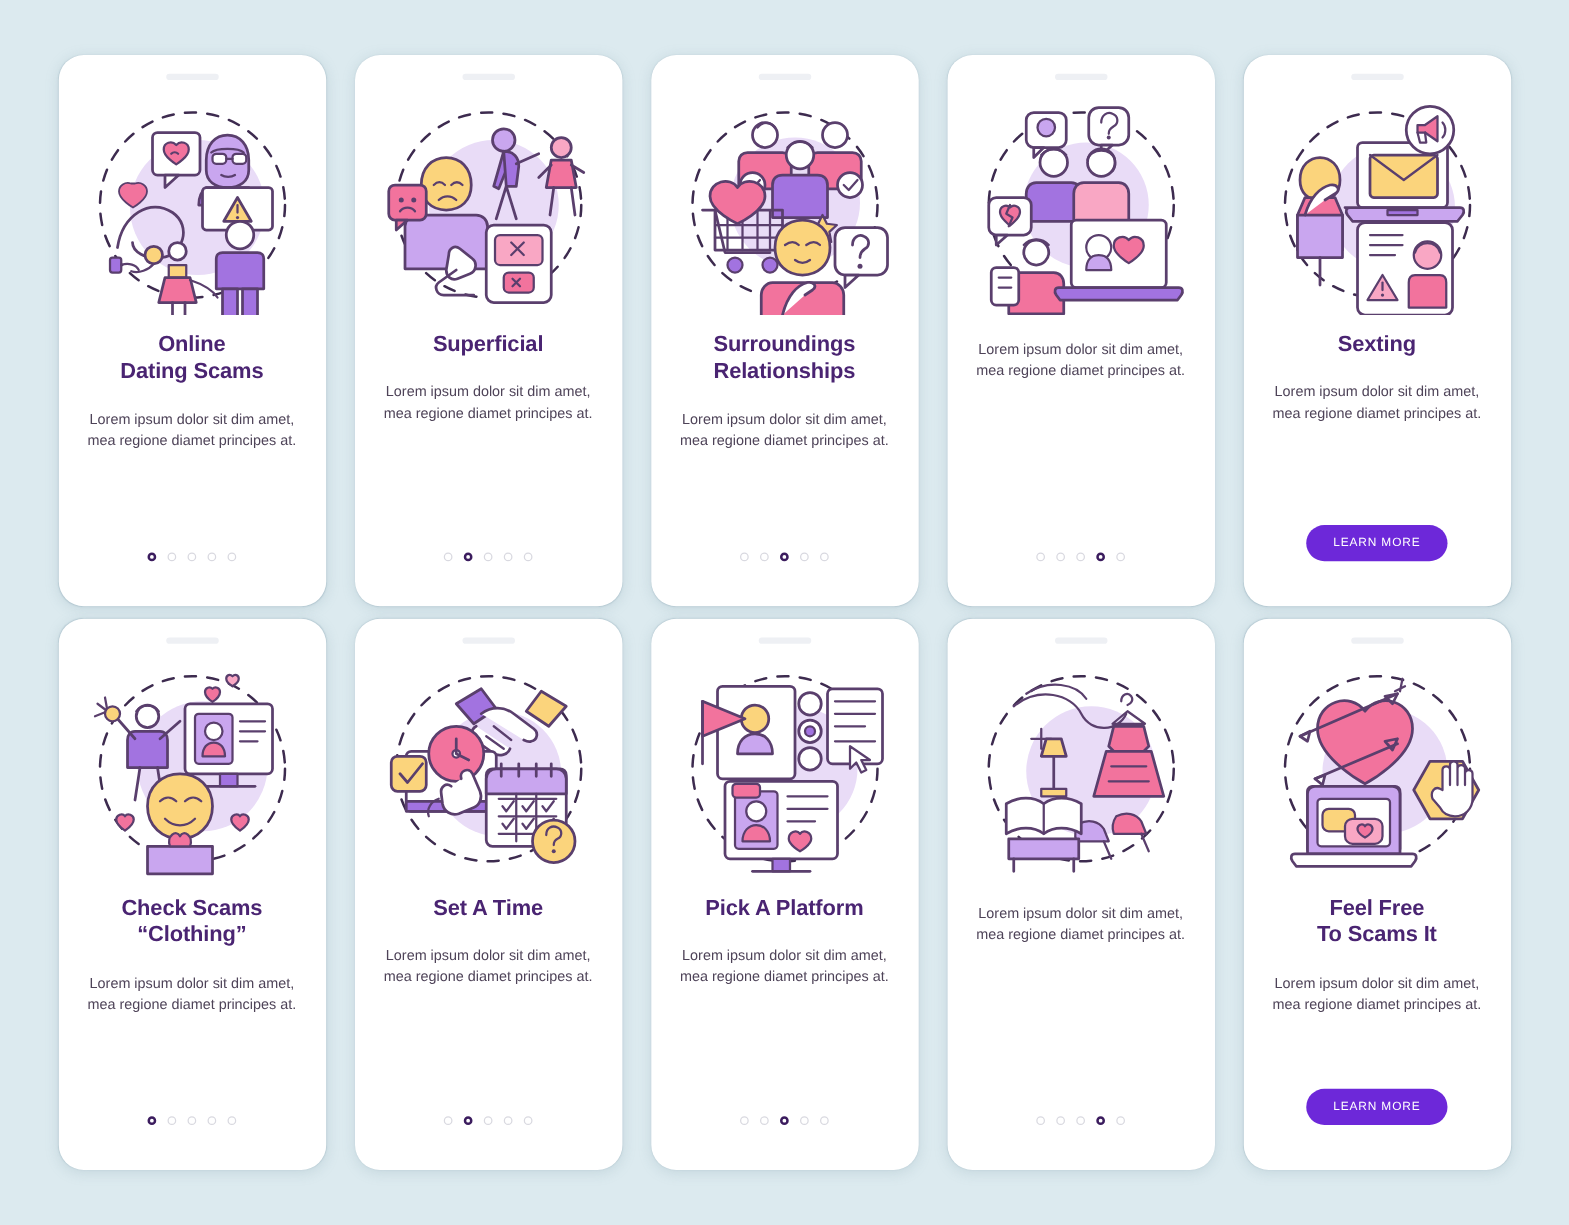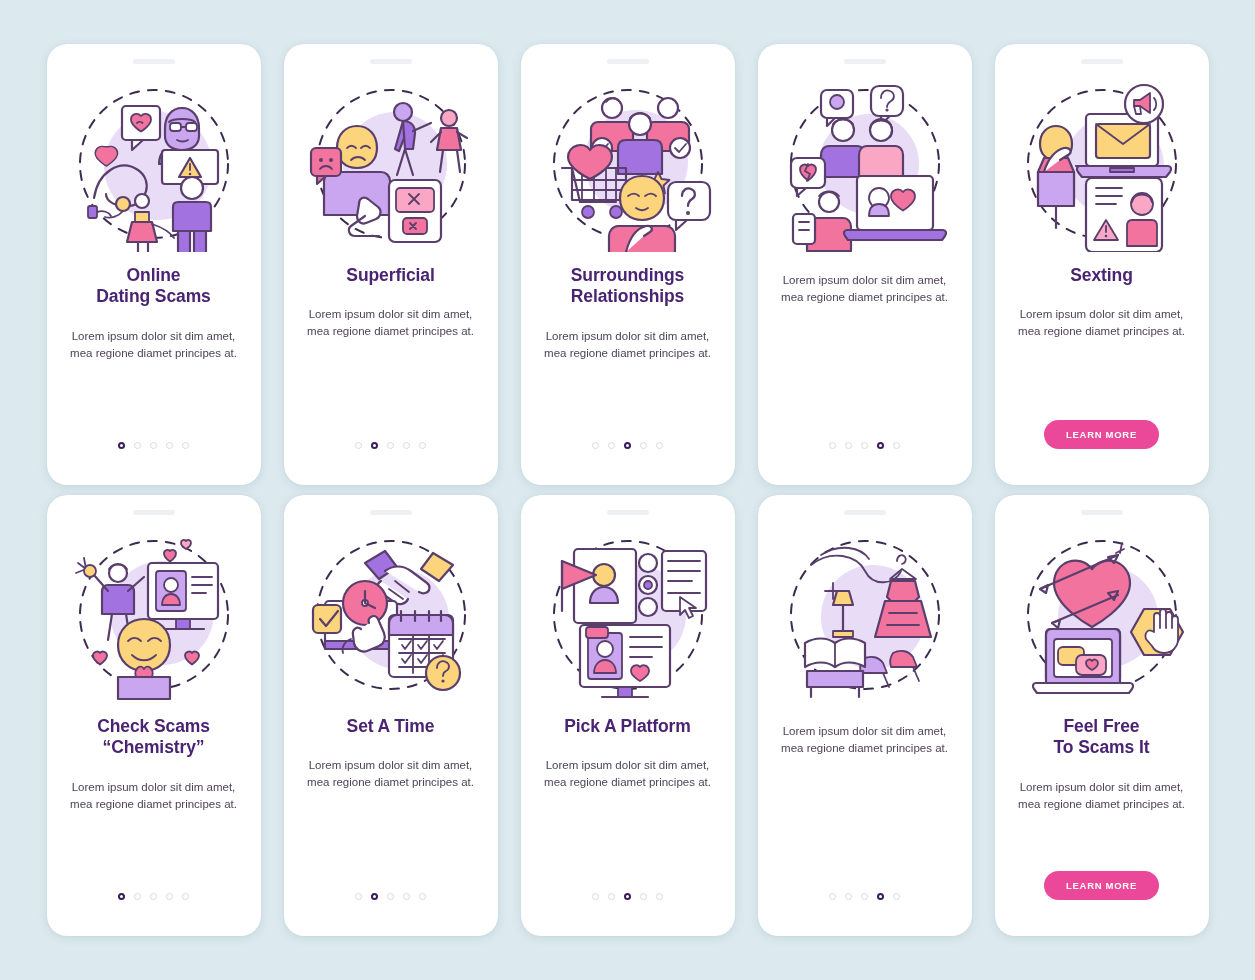--- a/index.html
+++ b/index.html
@@ -97,26 +97,26 @@
     border-radius: 50%;
     border: 1.6px solid #d9d9e0;
     box-sizing: border-box;
     background: transparent;
   }
   .dot.active {
     border-color: #3b1c5e;
     border-width: 2px;
   }
   .learn-more-btn {
-    background: #ec4899;
+    background: #6d28d9;
     color: #ffffff;
     border: none;
     border-radius: 16px;
     font-size: 9.5px;
-    font-weight: bold;
+    font-weight: normal;
     letter-spacing: 0.7px;
     padding: 9px 22px;
     font-family: "Liberation Sans", sans-serif;
     cursor: pointer;
     white-space: nowrap;
   }
   
   .dashed-ring {
     fill: none;
     stroke: #3d2b4f;
@@ -421,21 +421,21 @@
     <path d="M52 118 c0-16 12-26 26-26 s26 10 26 26 c0 16-12 26-26 26 s-26-10-26-26 z" class="f-yellow ln"></path>
     <path d="M62 114 c4-4 9-4 13 0 M82 114 c4-4 9-4 13 0" class="ln-t"></path>
     <path d="M66 128 c7 7 17 7 24 0" class="ln-t"></path>
     <path d="M52 150 h52 v22 h-52 z" class="f-purple-l ln"></path>
     <path d="M70 150 c-3-8 5-14 8-8 c3-6 11 0 8 8 z" class="f-pink ln-t"></path>
 
     <path d="M34 126 c-2-3-7-1-7 2.5 c0 4 7 9 7 9 s7-5 7-9 c0-3.5-5-5.5-7-2.5 z" class="f-pink ln-t"></path>
     <path d="M126 126 c-2-3-7-1-7 2.5 c0 4 7 9 7 9 s7-5 7-9 c0-3.5-5-5.5-7-2.5 z" class="f-pink ln-t"></path>
   </svg>
       </div>
-      <div class="card-title"><span>Check Scams</span><br><span>“Chemistry”</span></div>
+      <div class="card-title"><span>Check Scams</span><br><span>“Clothing”</span></div>
       <div class="card-desc">Lorem ipsum dolor sit dim amet, mea regione diamet principes at.</div>
       <div class="card-footer">
         <div class="dots">
           <span class="dot active"></span>
           <span class="dot"></span>
           <span class="dot"></span>
           <span class="dot"></span>
           <span class="dot"></span>
         </div>
       </div>

